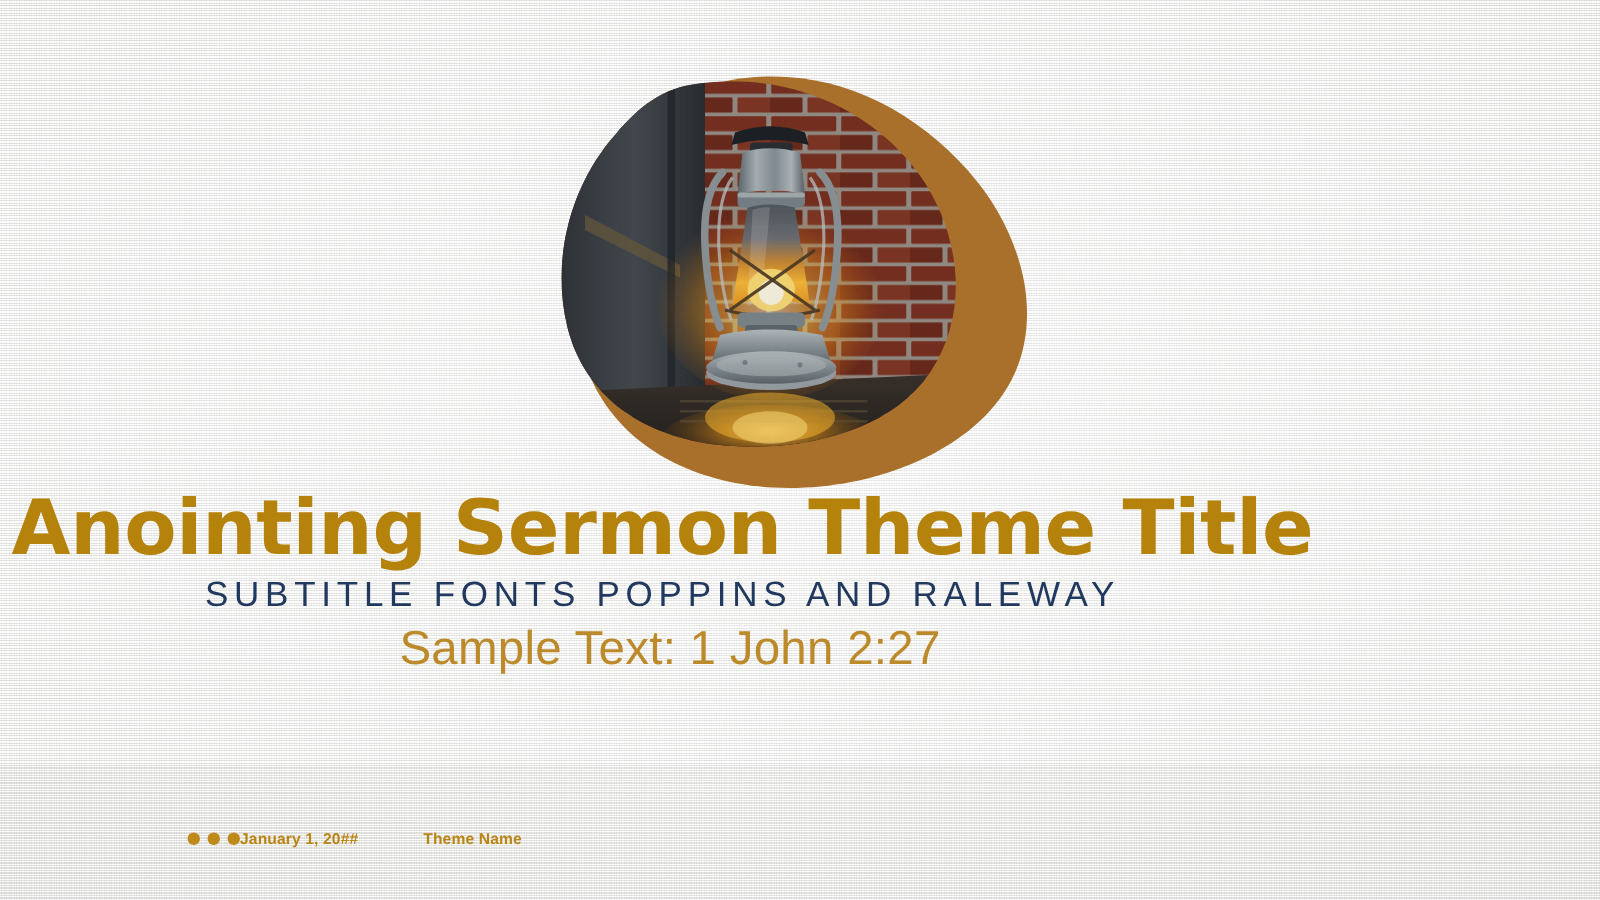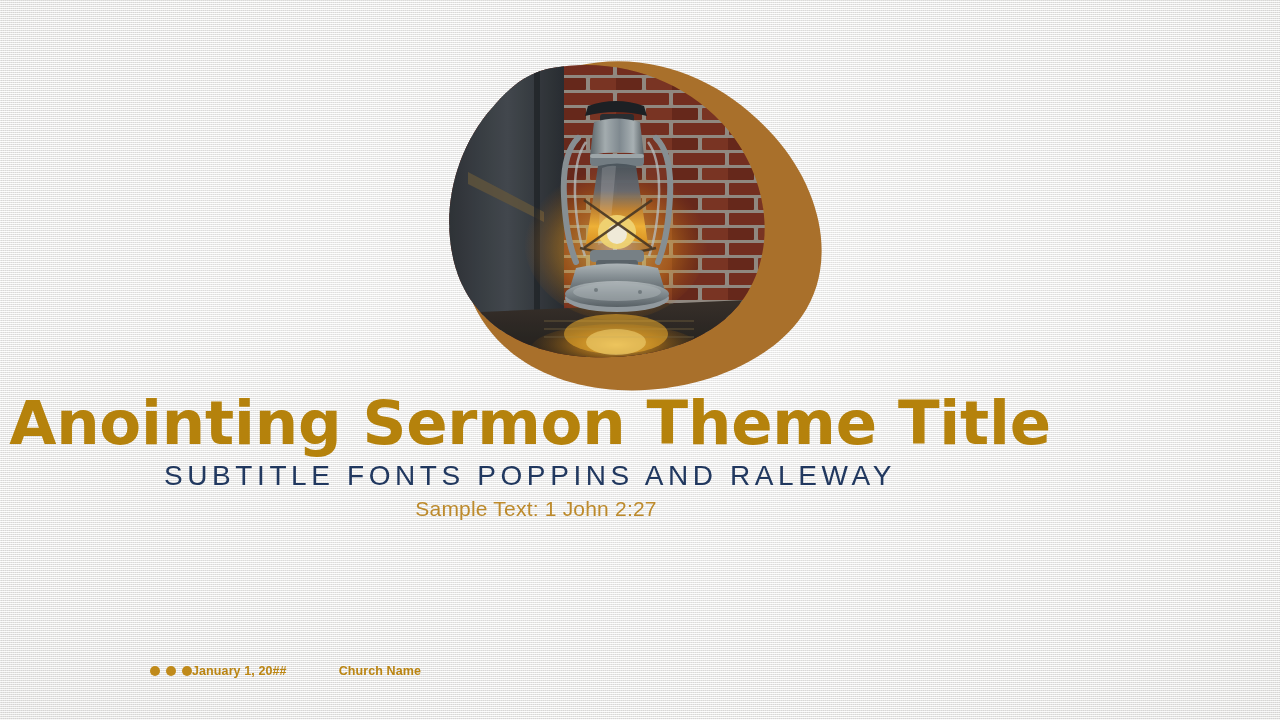--- a/index.html
+++ b/index.html
@@ -95,21 +95,21 @@
     font-size: 28px;
     font-weight: 400;
     color: #21385f;
     letter-spacing: 4.6px;
     line-height: 1.25;
     margin: 4px 0 0 0;
     white-space: nowrap;
   }
   #slide-scripture {
     font-family: "Liberation Sans", sans-serif;
-    font-size: 21px;
+    font-size: 38px;
     font-weight: 300;
     color: #bd8a2b;
     letter-spacing: 0.2px;
     line-height: 1.25;
     margin: 3px 0 0 0;
     white-space: nowrap;
     padding-left: 12px;
   }
 
   
@@ -302,16 +302,16 @@
     <div id="slide-scripture">Sample Text: 1 John 2:27</div>
   </div>
 
   <div id="footer">
     <div id="footer-dots">
       <span class="dot"></span>
       <span class="dot"></span>
       <span class="dot"></span>
     </div>
     <div id="footer-date">January 1, 20##</div>
-    <div id="footer-church">Church Name</div>
+    <div id="footer-church">Theme Name</div>
   </div>
 
 </div>
 
 </body></html>

